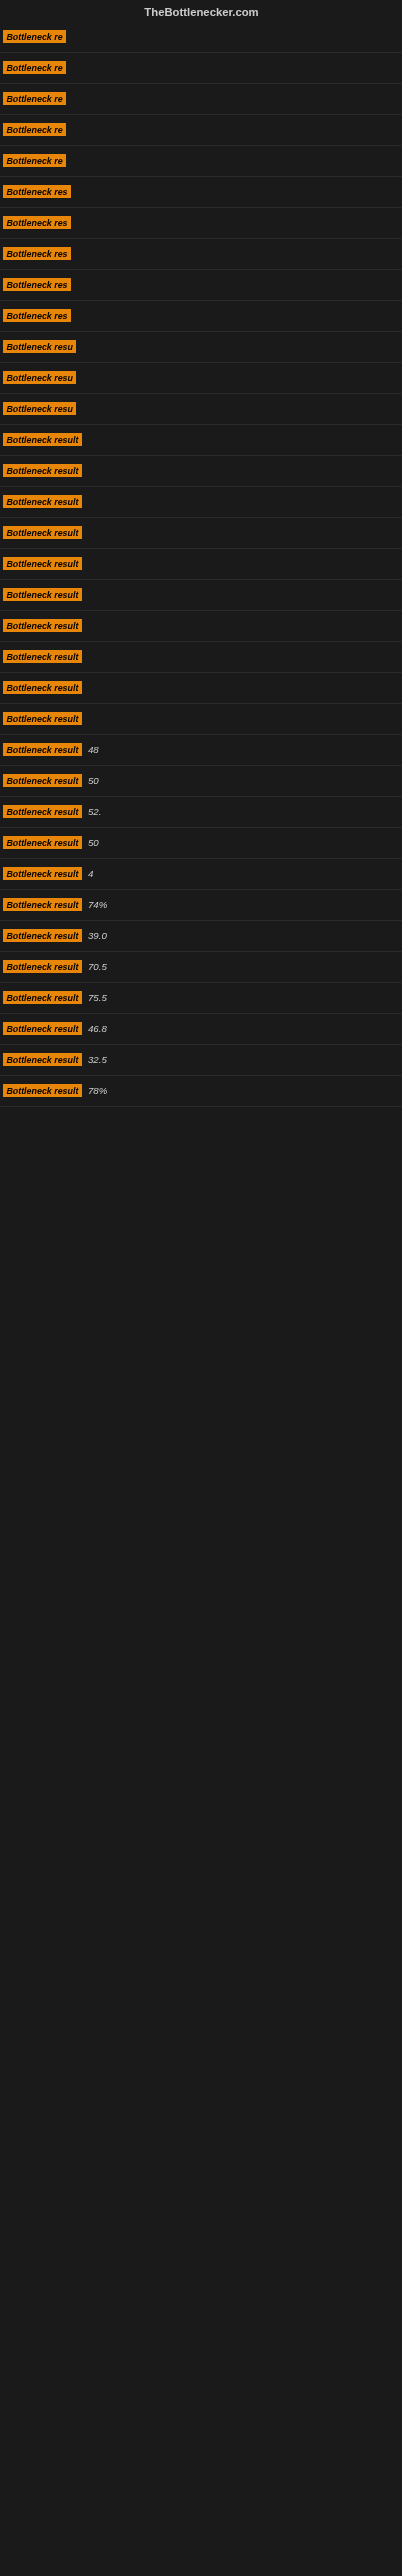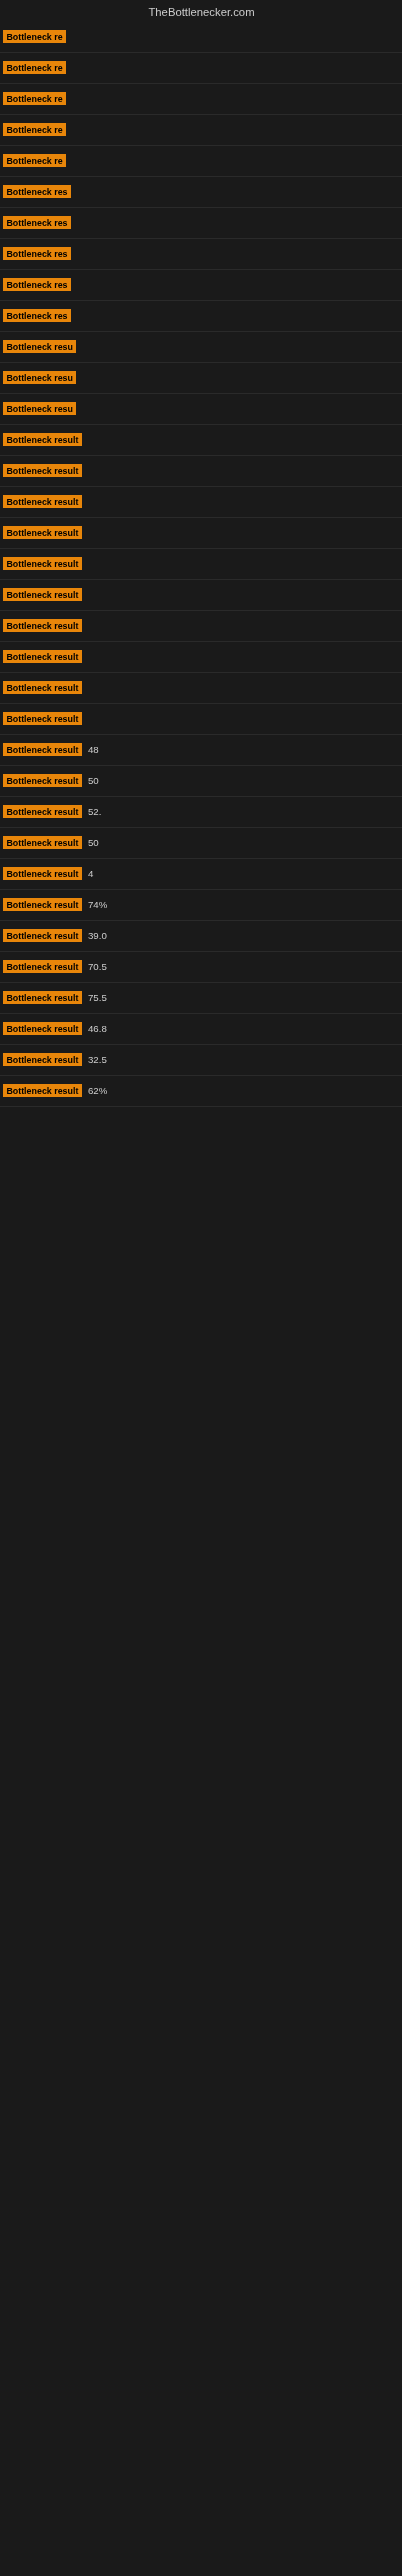--- a/index.html
+++ b/index.html
@@ -11,28 +11,29 @@
       width: 403px;
       background-color: #1a1a1a;
       font-family: Arial, sans-serif;
       font-size: 10.5px;
     }
     .header {
       text-align: center;
       padding: 6.4px 0 3.2px 0;
       color: #cccccc;
       font-size: 11.3px;
-      font-weight: normal;
+      font-weight: bold;
     }
     .row {
       display: flex;
       align-items: center;
       padding: 1.6px 3.2px;
       min-height: 31px;
       border-bottom: 0.8px solid #2a2a2a;
+      font-style: italic;
     }
     .label-box {
       background-color: #e8860a;
       color: #000;
       font-size: 8.9px;
       font-weight: bold;
       padding: 1.6px 3.2px;
       min-width: 48px;
       max-width: 145px;
       white-space: nowrap;
@@ -185,16 +186,16 @@
     <div class="row">
       <div class="label-box">Bottleneck result</div>
       <div class="value">46.8</div>
     </div>
     <div class="row">
       <div class="label-box">Bottleneck result</div>
       <div class="value">32.5</div>
     </div>
     <div class="row">
       <div class="label-box">Bottleneck result</div>
-      <div class="value">62%</div>
+      <div class="value">78%</div>
     </div>
   </div>
 
 
 </body></html>

